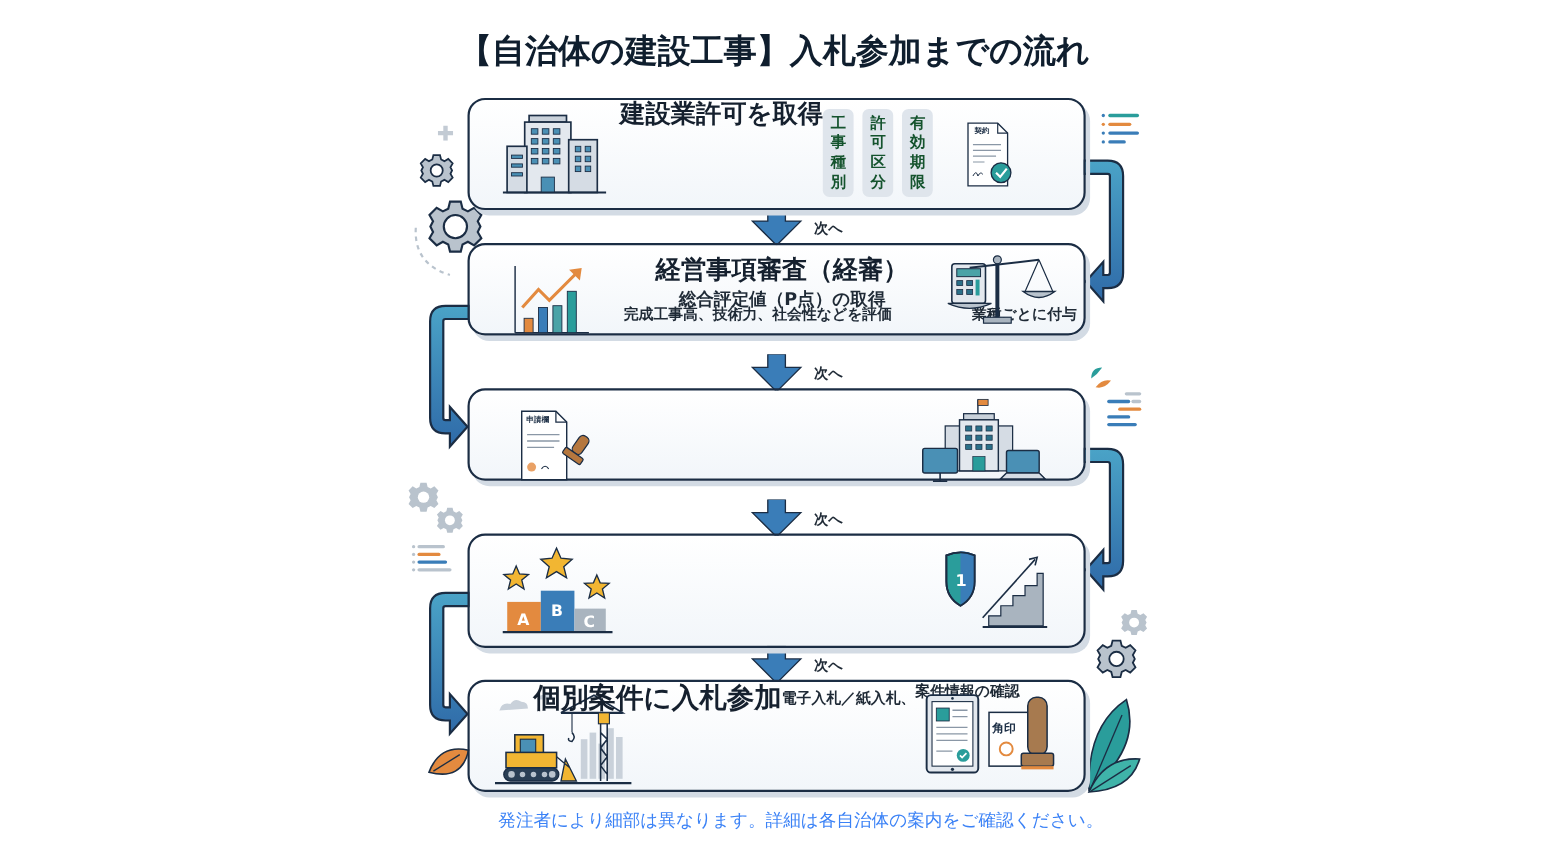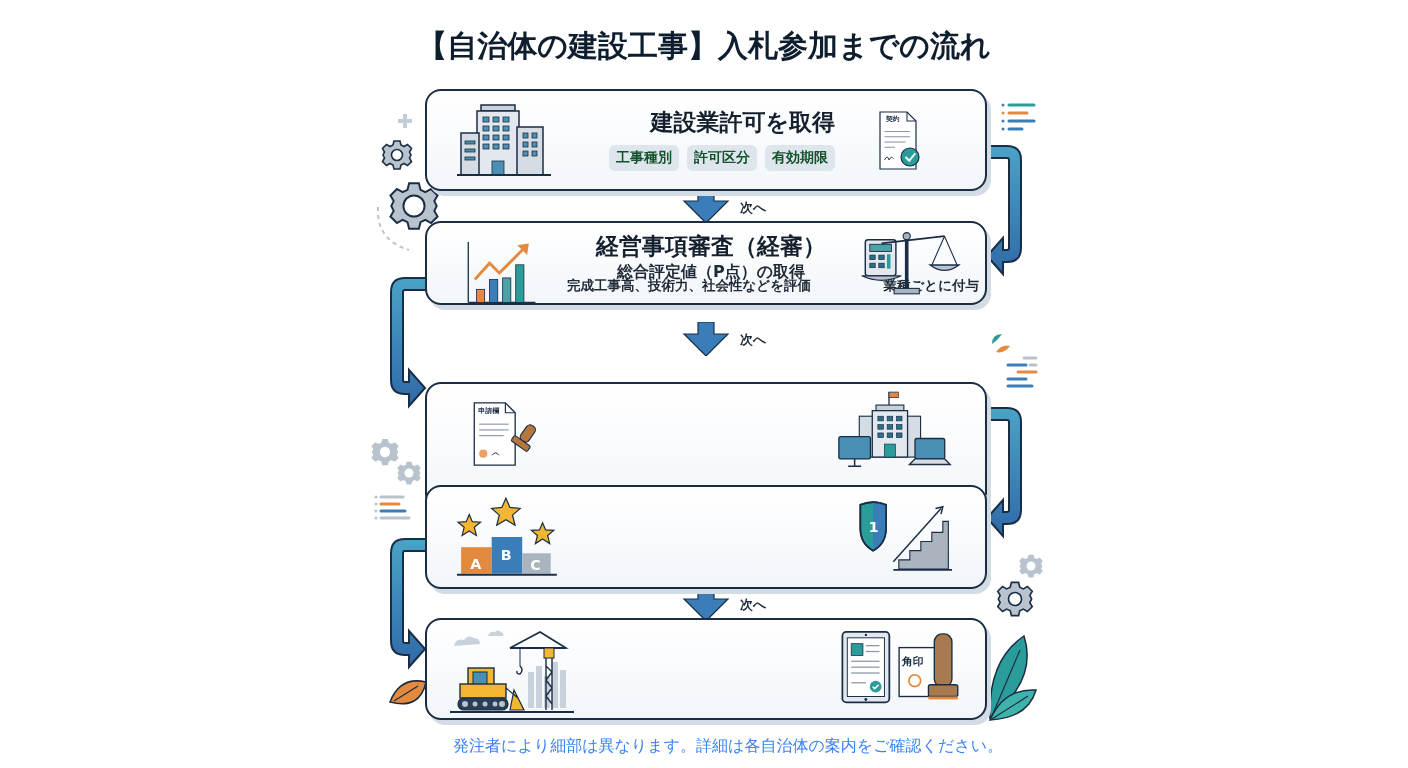--- a/index.html
+++ b/index.html
@@ -12,25 +12,25 @@
   }
 
   .step {
     position: absolute; left: 425px; width: 562px;
     border: 2.5px solid #1b2d44; border-radius: 16px;
     background: linear-gradient(180deg, #ffffff 0%, #f2f6fa 100%);
     box-shadow: 4px 5px 0 #d3dbe4;
   }
   .step-1 { top: 89px; height: 102px; }
   .step-2 { top: 221px; height: 84px; }
-  .step-3 { top: 353px; height: 128px; margin-top: 29px; }
+  .step-3 { top: 353px; height: 84px; }
   .step-4 { top: 485px; height: 104px; }
   .step-5 { top: 618px; height: 102px; }
 
-  .step-body { position: absolute; left: 150px; right: 150px; top: 0; bottom: 0; display: flex; flex-direction: column; align-items: flex-end; justify-content: center; text-align: center; }
+  .step-body { position: absolute; left: 150px; right: 150px; top: 0; bottom: 0; display: flex; flex-direction: row; align-items: flex-start; justify-content: center; text-align: center; }
   .step-title { font-size: 23px; font-weight: bold; color: #15202e; line-height: 1.2; white-space: nowrap; }
   .step-sub { font-size: 15px; font-weight: bold; color: #1f2a36; line-height: 1.25; white-space: nowrap; }
   .step-desc { font-size: 13.5px; font-weight: bold; color: #1f2a36; line-height: 1.35; white-space: nowrap; }
 
   .tags { display: flex; gap: 8px; margin-top: 8px; }
   .tag { background: #dfe5ec; border-radius: 6px; padding: 4px 7px; font-size: 14px; font-weight: bold; color: #14532d; }
 
   .icon-left { position: absolute; left: 28px; top: 10px; width: 110px; height: 80px; }
   .icon-right { position: absolute; right: 24px; top: 10px; width: 120px; height: 80px; }
 
@@ -387,20 +387,25 @@
     <g fill="#b9c3cd">
         <circle cx="17" cy="78" r="3"></circle>
         <circle cx="27" cy="78" r="2.5"></circle>
         <circle cx="37" cy="78" r="2.5"></circle>
         <circle cx="47" cy="78" r="2.5"></circle>
         <circle cx="54" cy="78" r="3"></circle>
       </g>
     <path d="M58 62 L70 72 M66 64 L76 84 H62 Z" fill="#f2b632" stroke="#1b2d44" stroke-width="1.2"></path>
     <line x1="2" y1="86" x2="126" y2="86" stroke="#1b2d44" stroke-width="2"></line>
   </svg>
+  <div class="step-body">
+    <div class="step-title" style="font-size:25px">個別案件に入札参加</div>
+    <div class="step-desc" style="margin-top:6px">電子入札／紙入札、</div>
+    <div class="step-desc">案件情報の確認</div>
+  </div>
   <svg class="icon-right" viewBox="0 0 130 90" style="right:16px;top:10px;width:130px;height:88px">
     <rect x="2" y="2" width="48" height="72" rx="4" fill="#e3e8ee" stroke="#1b2d44" stroke-width="1.8"></rect>
     <rect x="7" y="8" width="38" height="60" fill="#fff" stroke="#1b2d44" stroke-width="1"></rect>
     <circle cx="26" cy="5" r="1.2" fill="#1b2d44"></circle>
       <circle cx="26" cy="71" r="1.5" fill="#1b2d44"></circle>
     <rect x="11" y="14" width="12" height="12" fill="#2a9d9b" stroke="#1b2d44" stroke-width="0.8"></rect>
     <g stroke="#8a97a6" stroke-width="1.3">
         <line x1="26" y1="16" x2="40" y2="16"></line>
         <line x1="26" y1="22" x2="40" y2="22"></line>
         <line x1="11" y1="32" x2="40" y2="32"></line>

